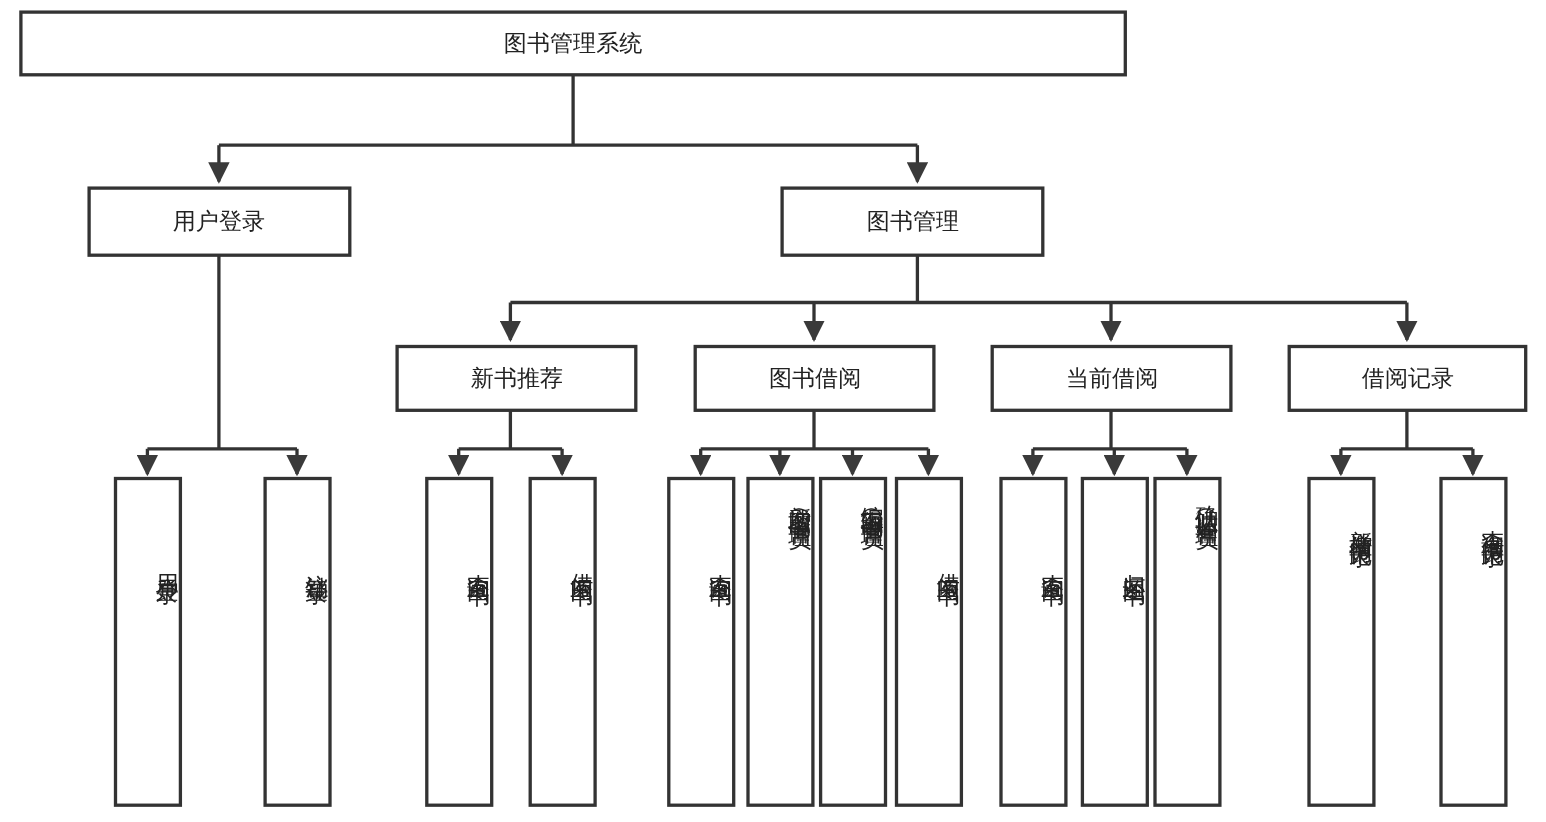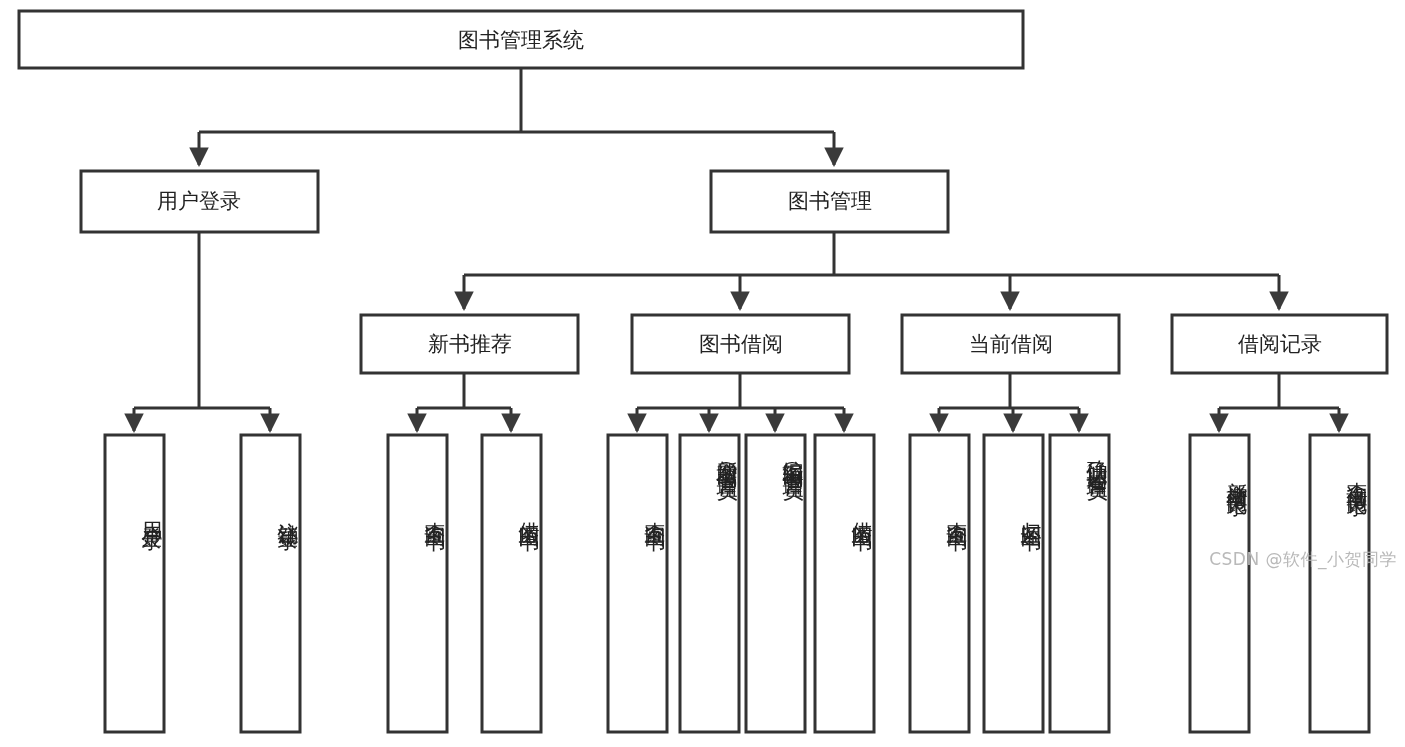--- a/index.html
+++ b/index.html
@@ -193,14 +193,13 @@
   <div class="leaf-label" style="left:608px; top:505px;  width:59px;">查询图书</div>
   <div class="leaf-label" style="left:680px; top:443px;  width:59px;">新增图书（管理员）</div>
   <div class="leaf-label" style="left:746px; top:443px;  width:59px;">编辑图书（管理员）</div>
   <div class="leaf-label" style="left:815px; top:505px;  width:59px;">借阅图书</div>
   <div class="leaf-label" style="left:910px; top:505px;  width:59px;">查询图书</div>
   <div class="leaf-label" style="left:984px; top:505px;  width:59px;">归还图书</div>
   <div class="leaf-label" style="left:1050px; top:443px; width:59px;">确认归还（管理员）</div>
   <div class="leaf-label" style="left:1190px; top:465px; width:59px;">新增借阅记录</div>
   <div class="leaf-label" style="left:1310px; top:465px; width:59px;">查询借阅记录</div>
 
-  <div class="watermark">CSDN @软件_小贺同学</div>
 </div>
 
 </body></html>

